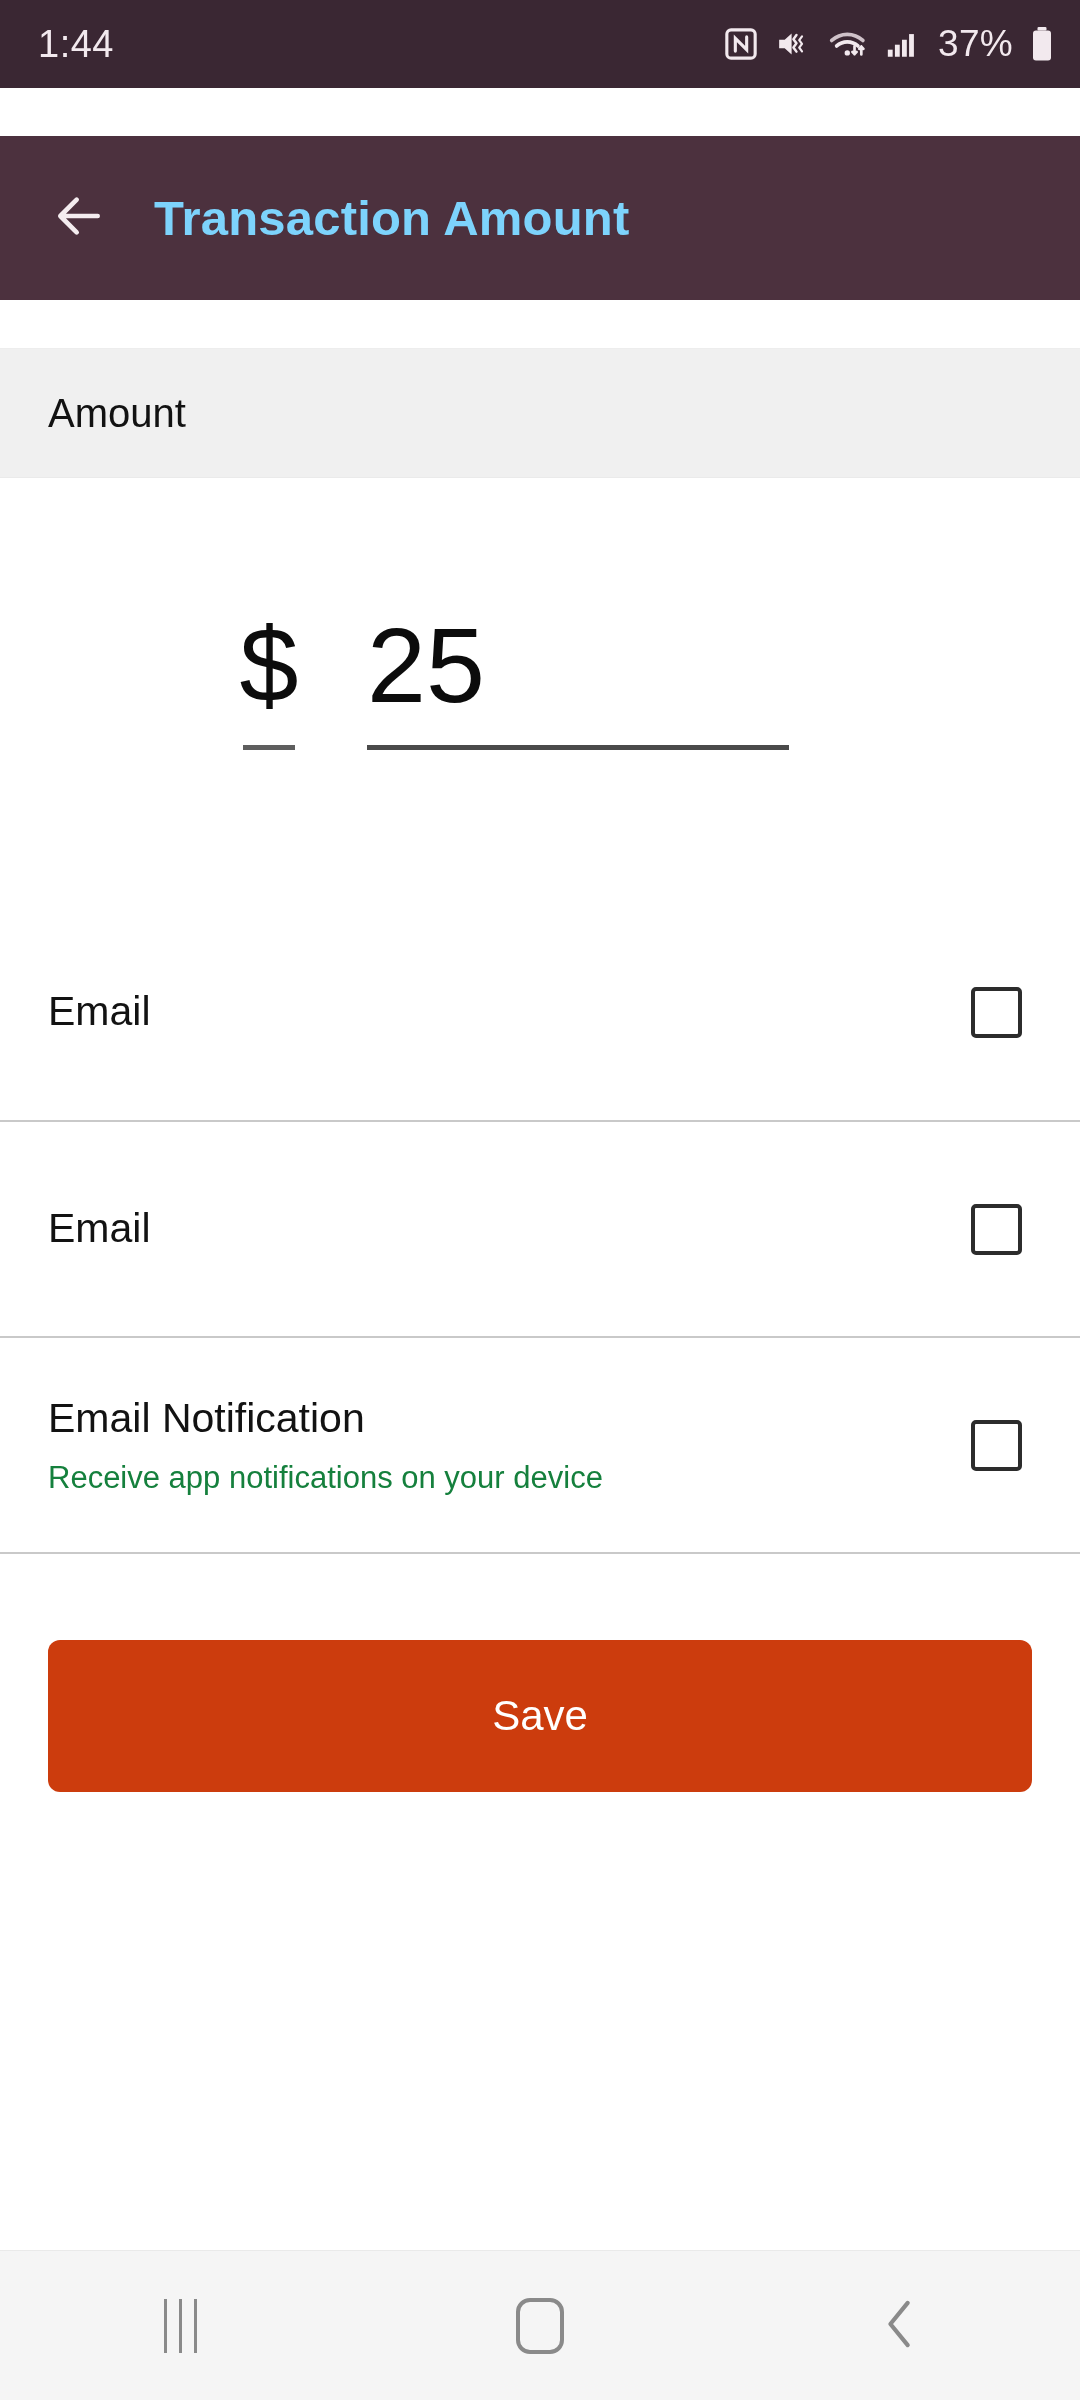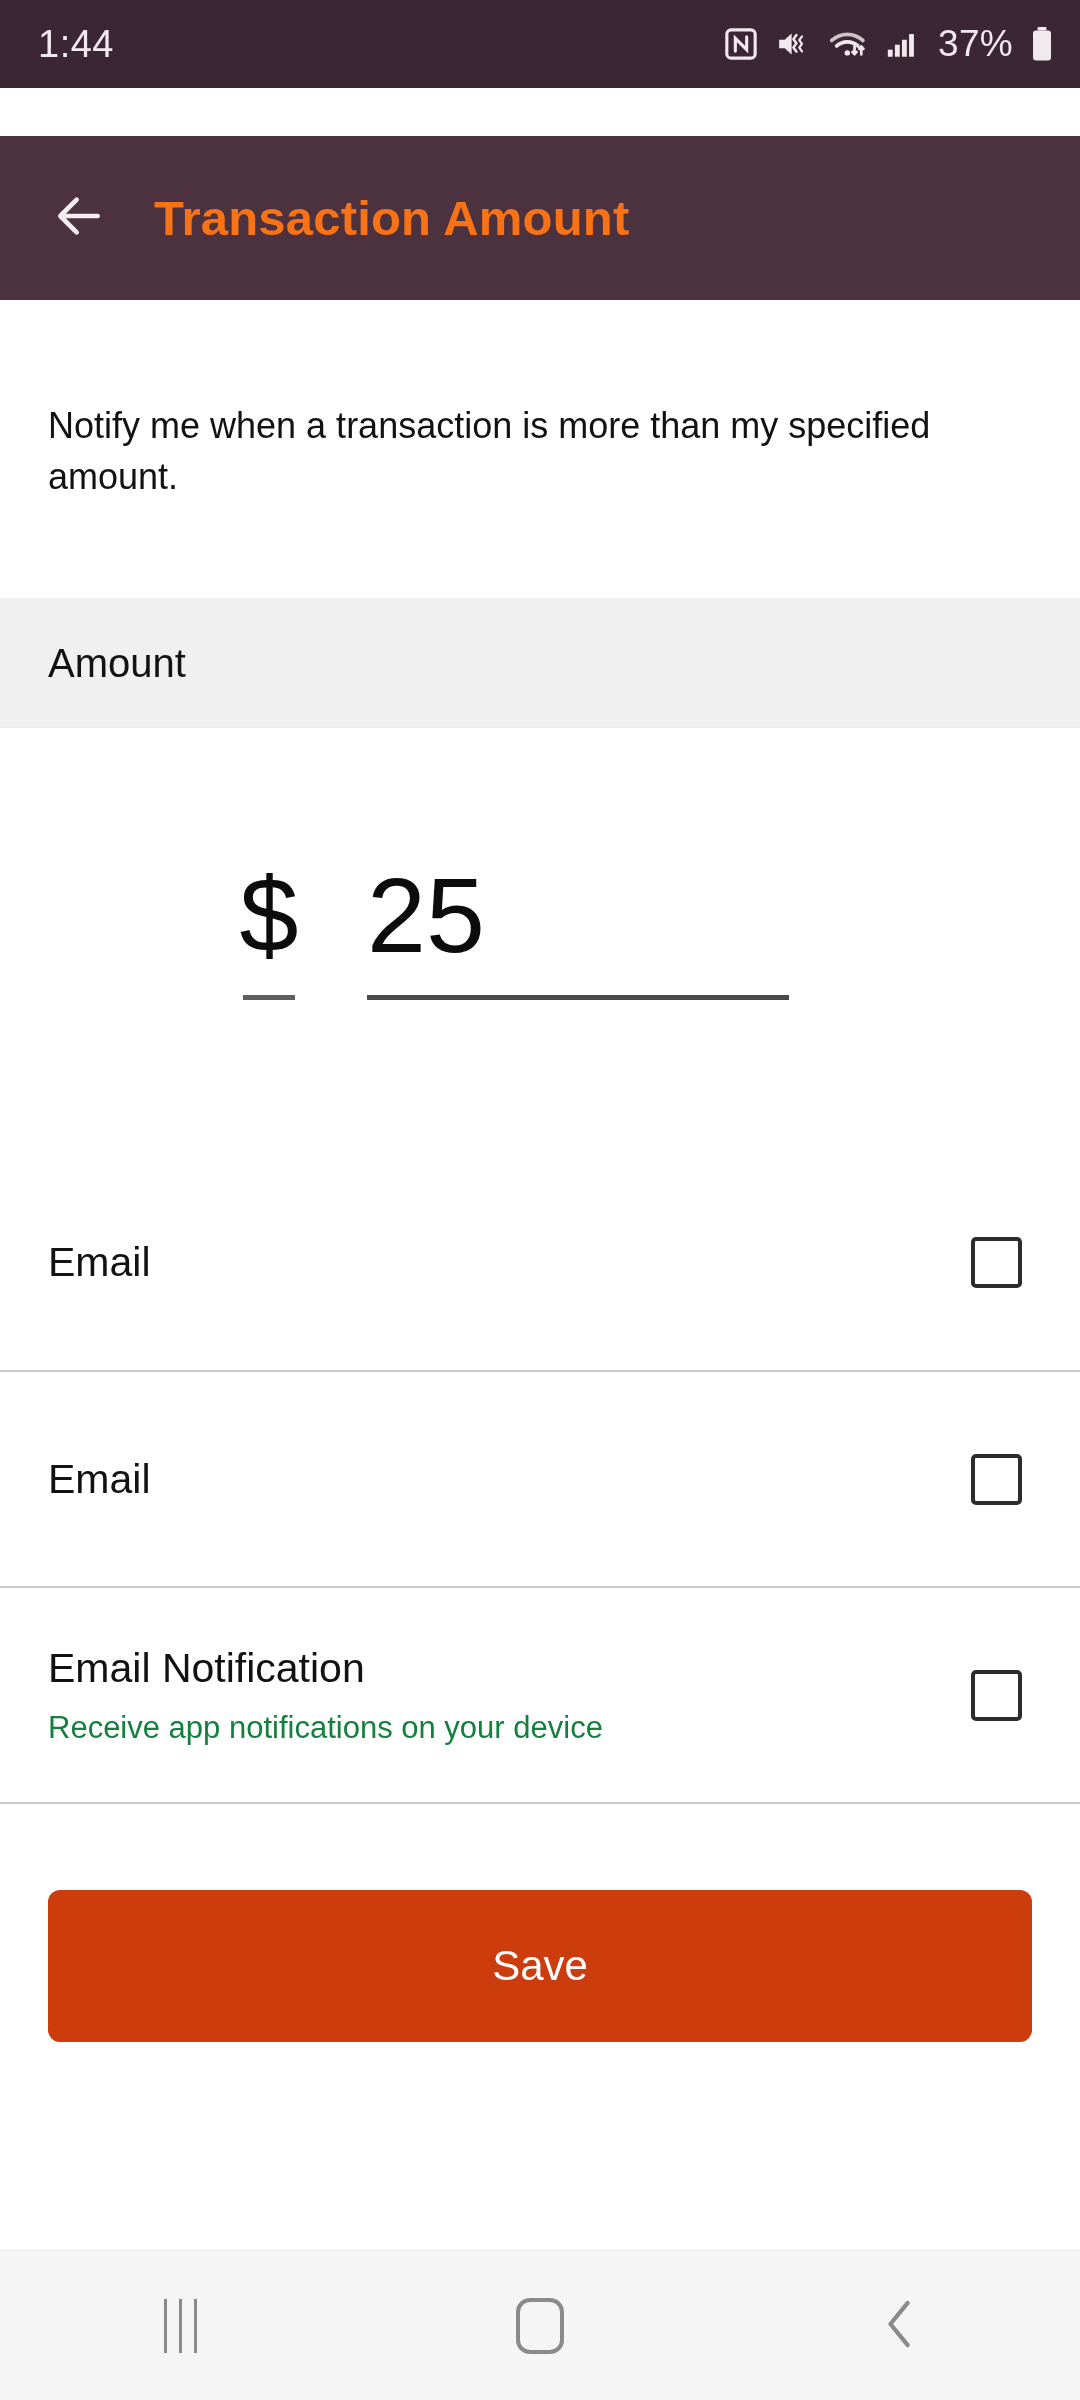--- a/index.html
+++ b/index.html
@@ -22,21 +22,21 @@
   .status-icons svg { display:block; }
   .battery-pct { color:#F2E9EE; font-size:37px; letter-spacing:0.3px; margin-left:2px; }
 
   
   .appbar {
     height:164px; background:#4C313E; flex:0 0 auto;
     display:flex; align-items:center; padding-left:48px;
   }
   .back-btn { width:62px; height:62px; display:flex; align-items:center; justify-content:center; flex:0 0 auto; }
   .appbar-title {
-    color:#f97316; font-size:49px; font-weight:bold;
+    color:#7dd3fc; font-size:49px; font-weight:bold;
     margin-left:44px; letter-spacing:0.2px; white-space:nowrap;
   }
 
   
   .intro {
     background:#ffffff; padding:52px 48px 48px 48px;
   }
   .intro-text { font-size:36px; color:#121212; line-height:1.42; max-width:900px; }
 
   
@@ -151,23 +151,20 @@
     <div class="back-btn">
       <span>
         <svg width="56" height="56" viewBox="0 0 24 24">
           <path d="M20 12H4M4 12l7-7M4 12l7 7" fill="none" stroke="#F4ECEF" stroke-width="2" stroke-linecap="round" stroke-linejoin="round"></path>
         </svg>
       </span>
     </div>
     <div class="appbar-title">Transaction Amount</div>
   </div>
 
-  <div class="intro">
-    <div class="intro-text">Notify me when a transaction is more than my specified amount.</div>
-  </div>
 
   <div class="section-header">
     <div class="section-header-text">Amount</div>
   </div>
 
   <div class="amount-area">
     <div class="amount-row">
       <div class="dollar-wrap">
         <div class="dollar-sign">$</div>
         <div class="dollar-rule"></div>

